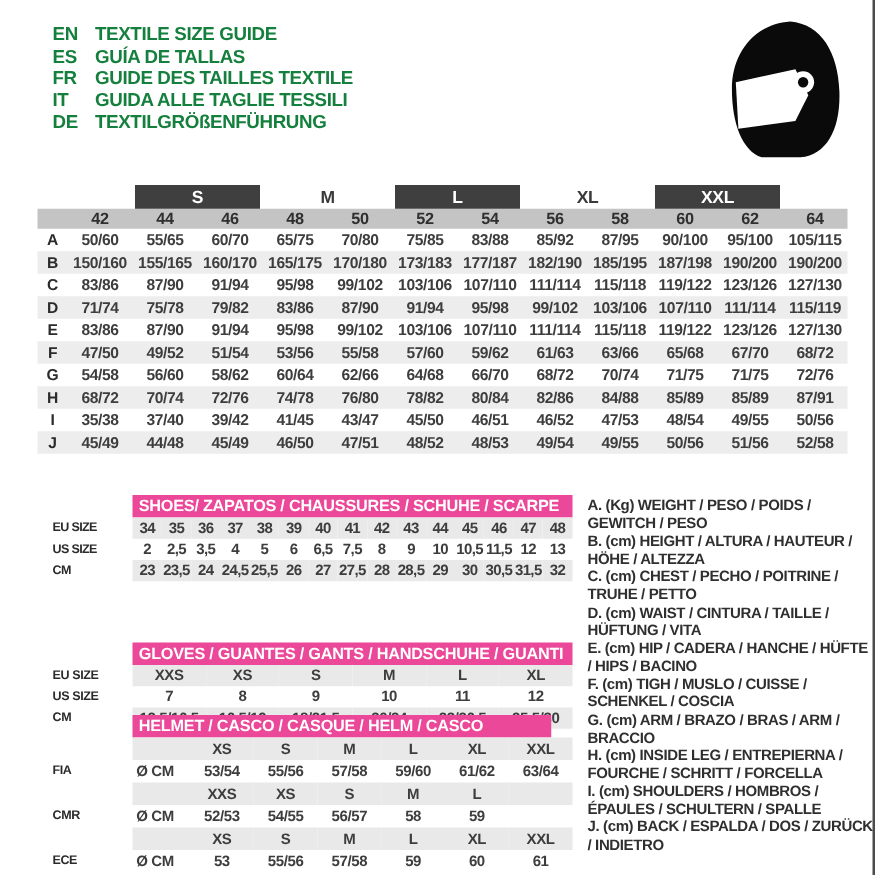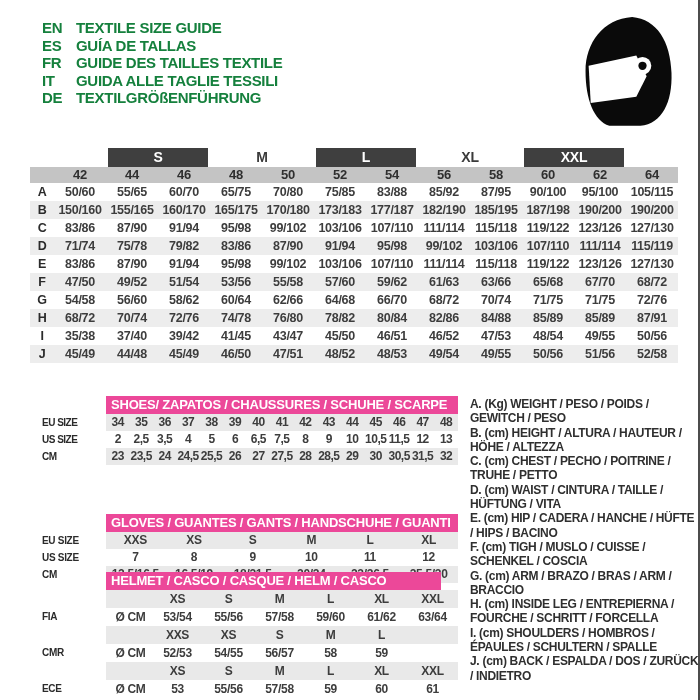--- a/index.html
+++ b/index.html
@@ -40,21 +40,21 @@
   .bt-row{display:grid;height:17px;line-height:17px;font-size:12px;}
   .bt-row .lab{padding-left:12px;text-align:left;font-size:10px;color:#2b2b2b;}
   .bt-row .c{text-align:center;}
   .bt-row.band .c{background:#e9e9e9;}
 
   #shoes-rows .bt-row{grid-template-columns:76px repeat(15,23.46px);letter-spacing:-0.5px;}
   #gloves-rows .bt-row{grid-template-columns:76px repeat(6,58.66px);}
 
   #helmet-header{width:335px;margin-top:16px;}
   #helmet-rows .bt-row{grid-template-columns:76px 46px repeat(6,51px);height:18px;line-height:18px;}
-  #helmet-rows .unit{text-align:center;padding-left:3px;}
+  #helmet-rows .unit{text-align:left;padding-left:3px;}
 
   
   #legend{position:absolute;left:470px;top:397px;width:230px;font-size:12px;
           line-height:14.3px;color:#2f2f2f;}
   #legend .legend-item{white-space:normal;}
 </style>
 </head>
 <body>
 
 <div id="page">

